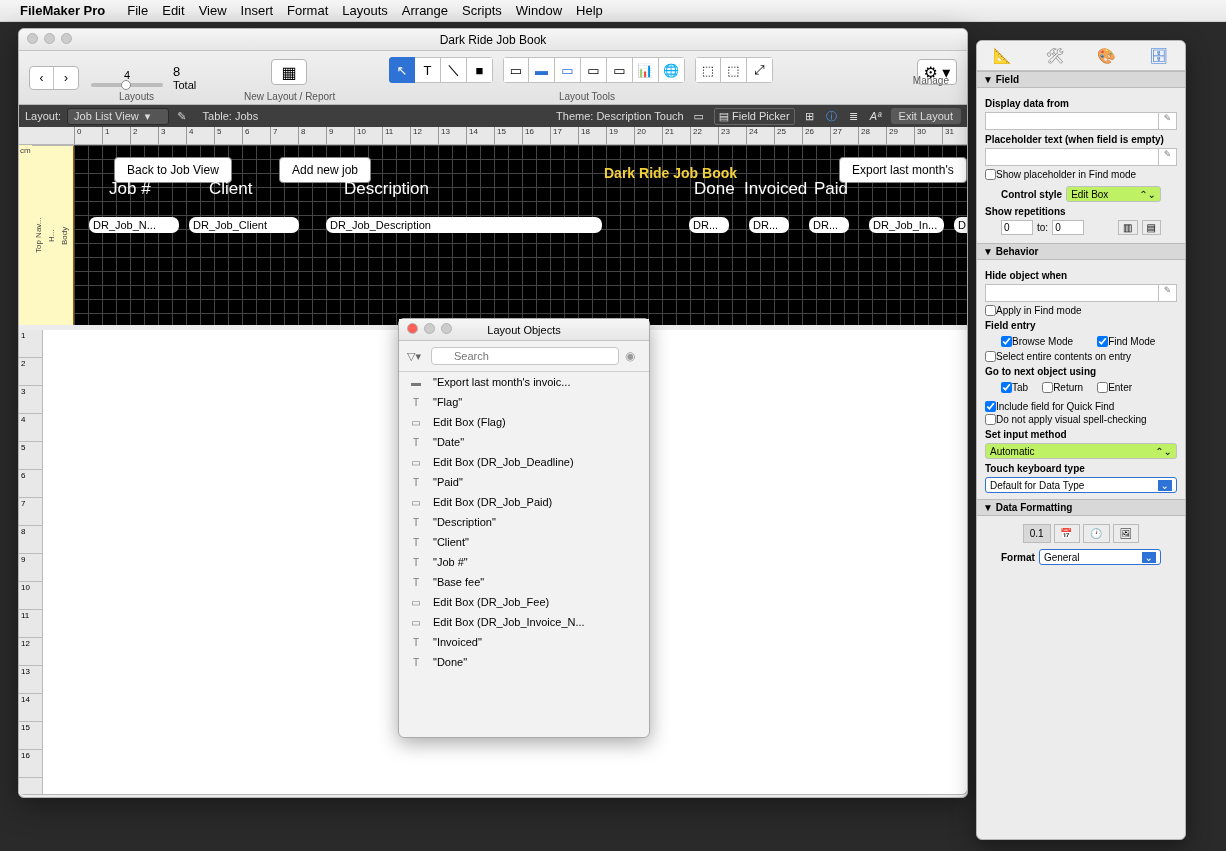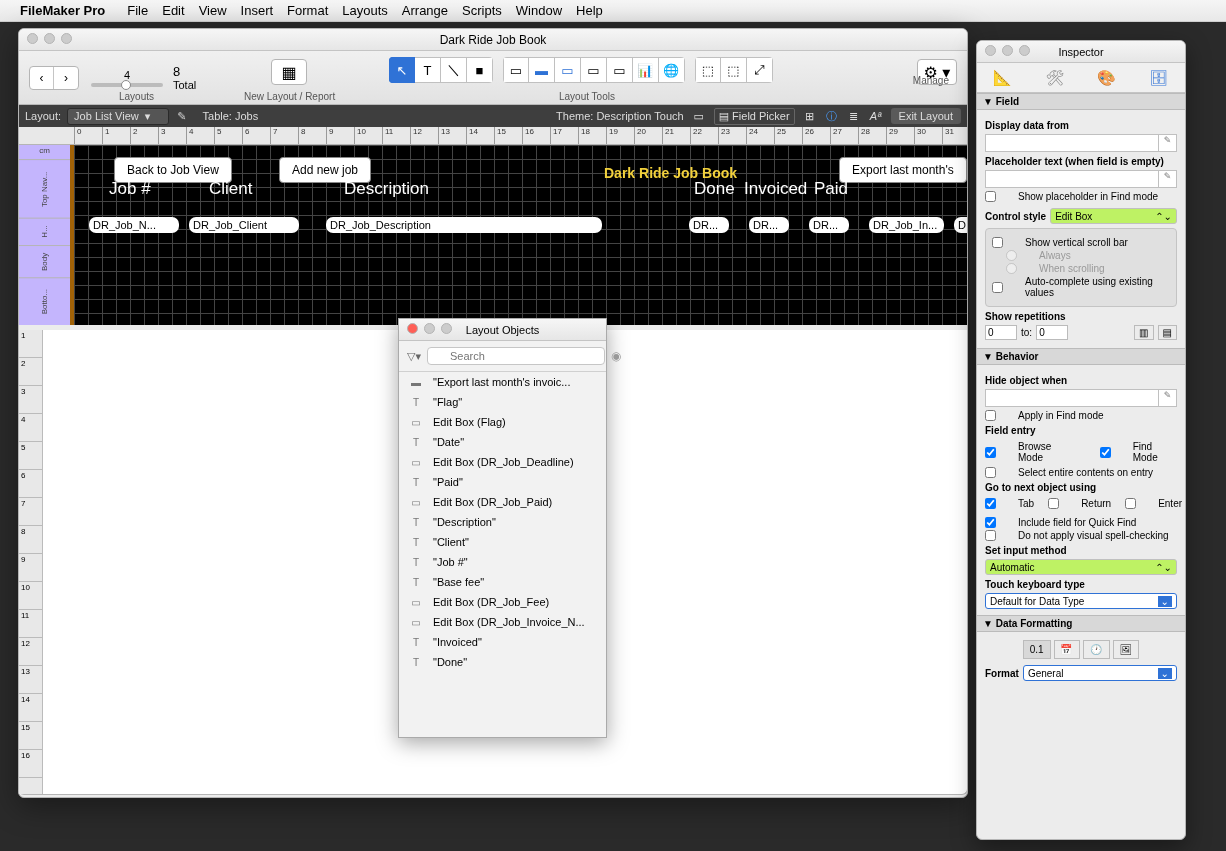--- a/index.html
+++ b/index.html
@@ -38,34 +38,34 @@
 .statusbar { height:22px; background:#3e3e3e; color:#ddd; display:flex; align-items:center; font-size:11px; padding:0 6px; }
 .layout-select { background:#555; color:#ddd; border:1px solid #2a2a2a; padding:1px 18px 1px 6px; font-size:11px; margin-left:6px; border-radius:3px; position:relative;}
 .sb-right { margin-left:auto; display:flex; align-items:center; gap:8px;}
 .exit-btn { background:#5a5a5a; padding:2px 8px; border-radius:3px; font-size:11px;}
 .sb-icon { width:14px; height:14px; display:flex; align-items:center; justify-content:center; font-size:11px; }
 
 .ruler-h { height:18px; background:#e8e8e8; border-bottom:1px solid #b5b5b5; font-size:8px; display:flex; overflow:hidden; padding-left:55px;}
 .ruler-tick { width:28px; border-left:1px solid #999; padding-left:2px; flex-shrink:0; color:#333;}
 
 .canvas-area { display:flex; height:180px; }
-.part-labels { width:55px; background:#c4b5fd; border-right:4px solid #a16207; font-size:8px; color:#444; display:flex; flex-direction:column;}
+.part-labels { width:55px; background:#fef9c3; border-right:1px solid #a16207; font-size:8px; color:#444; display:flex; }
 .part-label { flex:1; border-bottom:1px solid #b5b5b5; writing-mode:vertical-lr; transform:rotate(180deg); text-align:center; padding:2px; display:flex; align-items:center; justify-content:center;}
 
 .canvas { flex:1; background:#000; background-image:linear-gradient(#444 1px,transparent 1px),linear-gradient(90deg,#444 1px,transparent 1px); background-size:14px 14px; position:relative; }
 .cv-title { position:absolute; left:530px; top:20px; color:#f2d13c; font-weight:bold; font-size:14px;}
 .cv-btn { position:absolute; background:#fff; border:1px solid #888; border-radius:4px; padding:5px 12px; font-size:12px;}
 .col-head { position:absolute; top:34px; color:#fff; font-size:17px;}
 .field-box { position:absolute; top:72px; background:#fff; font-size:11px; padding:2px 4px; white-space:nowrap; overflow:hidden;border-radius:7px;}
 .white-area { position:absolute; left:18px; top:330px; width:950px; height:465px; background:#fff; border:1px solid #b5b5b5; border-top:none; border-radius:0 0 6px 6px;}
 .vruler-body { position:absolute; left:0; top:0; width:24px; height:100%; background:#e8e8e8; border-right:1px solid #bbb; font-size:8px;}
 .vruler-body div { height:28px; border-bottom:1px solid #bbb; padding:1px 2px;}
 
 
-.lo-panel { position:absolute; left:398px; top:318px; width:209px; height:420px; background:#f2f2f2; border:1px solid #aaa; border-radius:0; box-shadow:0 5px 20px rgba(0,0,0,0.35); }
+.lo-panel { position:absolute; left:398px; top:318px; width:252px; height:420px; background:#f2f2f2; border:1px solid #aaa; border-radius:6px; box-shadow:0 5px 20px rgba(0,0,0,0.35); }
 .lo-panel .titlebar { font-size:11px; }
 .lo-traffic span:first-child { background:#ff5f57;}
 .lo-search { padding:6px 8px; display:flex; align-items:center; gap:6px; border-bottom:1px solid #d0d0d0;}
 .lo-search input { flex:1; border:1px solid #c6c6c6; border-radius:4px; padding:2px 12px 2px 22px; font-size:11px; background:#fff;}
 .lo-filter { width:18px; font-size:11px; color:#666;}
 .lo-eye { width:16px; font-size:12px; color:#999;}
 .lo-list { font-size:11px; }
 .lo-item { display:flex; align-items:center; padding:4px 10px; gap:10px;}
 .lo-icon { width:14px; text-align:center; color:#777; font-size:10px;}
 
@@ -73,23 +73,23 @@
 .inspector { position:absolute; right:40px; top:40px; width:210px; height:800px; background:#ececec; border:1px solid #b5b5b5; border-radius:6px; box-shadow:0 8px 25px rgba(0,0,0,0.4); font-size:10px; overflow:hidden;}
 .inspector .titlebar { font-size:11px;}
 .insp-tabs { height:30px; background:#f0f0f0; border-bottom:1px solid #c4c4c4; display:flex; justify-content:space-around; align-items:center; font-size:15px; color:#888;}
 .insp-tabs .active { color:#2f72d6;}
 .insp-section-h { background:#d8d8d8; padding:2px 6px; font-size:10px; font-weight:bold; border-top:1px solid #bbb; border-bottom:1px solid #bbb;}
 .insp-body { padding:6px 8px; }
 .insp-label { font-weight:bold; margin:4px 0 3px;}
 .insp-input { width:100%; border:1px solid #c0c0c0; background:#fff; height:18px; margin-bottom:3px; display:flex;}
 .insp-input .ed { flex:1;}
 .insp-input .pen { width:18px; border-left:1px solid #c0c0c0; text-align:center; font-size:9px; color:#777;}
-.insp-row { display:flex; align-items:center; gap:4px; margin:2px 0;}
+.insp-row { display:flex; align-items:center; gap:4px; margin:2px 16px;}
 .insp-select { flex:1; border:1px solid #c0c0c0; background:#bef264; height:16px; padding:0 4px; font-size:10px; border-radius:3px; display:flex; align-items:center; justify-content:space-between;}
-.insp-chk { display:flex; align-items:center; gap:22px; margin:2px 0;}
+.insp-chk { display:flex; align-items:center; gap:0; margin:2px 0;}
 .insp-chk input { width:11px; height:11px;}
 .insp-subgroup { background:#e0e0e0; border:1px solid #c4c4c4; border-radius:4px; padding:6px; margin:4px 0;}
 .num-input { width:32px; border:1px solid #bbb; background:#fff; height:15px; font-size:10px; padding:0 2px;}
 </style>
 </head>
 <body>
 
 <div class="menubar">
   <span class="apple-logo"></span>
   <span class="app-label">FileMaker Pro</span>
@@ -335,28 +335,20 @@
         <span>"Invoiced"</span>
       </div>
       <div class="lo-item">
         <span class="lo-icon">T</span>
         <span>"Done"</span>
       </div>
     </div>
 </div>
 
 <div class="inspector">
-  <div class="titlebar">
-    <div class="traffic">
-        <span></span>
-        <span></span>
-        <span></span>
-      </div>
-    <span>Inspector</span>
-  </div>
   <div class="insp-tabs">
     <span>📐</span>
     <span>🛠</span>
     <span>🎨</span>
     <span class="active">🗄</span>
   </div>
   <div class="insp-section-h">▼ <span>Field</span></div>
   <div class="insp-body">
     <div class="insp-label">Display data from</div>
     <div class="insp-input">
@@ -371,38 +363,20 @@
     <label class="insp-chk">
         <input type="checkbox" style="">
         <span>Show placeholder in Find mode</span>
       </label>
     <div class="insp-row" style="margin-top:6px">
       <span class="insp-label" style="margin:0">Control style</span>
       <div class="insp-select">
           <span>Edit Box</span>
           <span>⌃⌄</span>
         </div>
-    </div>
-    <div class="insp-subgroup">
-      <label class="insp-chk">
-          <input type="checkbox" style="">
-          <span>Show vertical scroll bar</span>
-        </label>
-      <label class="insp-chk" style="margin-left:14px;color:#999">
-          <input type="radio" disabled="" style="">
-          <span>Always</span>
-        </label>
-      <label class="insp-chk" style="margin-left:14px;color:#999">
-          <input type="radio" disabled="" style="">
-          <span>When scrolling</span>
-        </label>
-      <label class="insp-chk">
-          <input type="checkbox" style="">
-          <span>Auto-complete using existing values</span>
-        </label>
     </div>
     <div class="insp-label">Show repetitions</div>
     <div class="insp-row">
       <input class="num-input" value="0" style="">
       <span>to:</span>
       <input class="num-input" value="0" style="">
       <span style="margin-left:auto;border:1px solid #bbb;padding:1px 4px">▥</span>
       <span style="border:1px solid #bbb;padding:1px 4px">▤</span>
     </div>
   </div>

